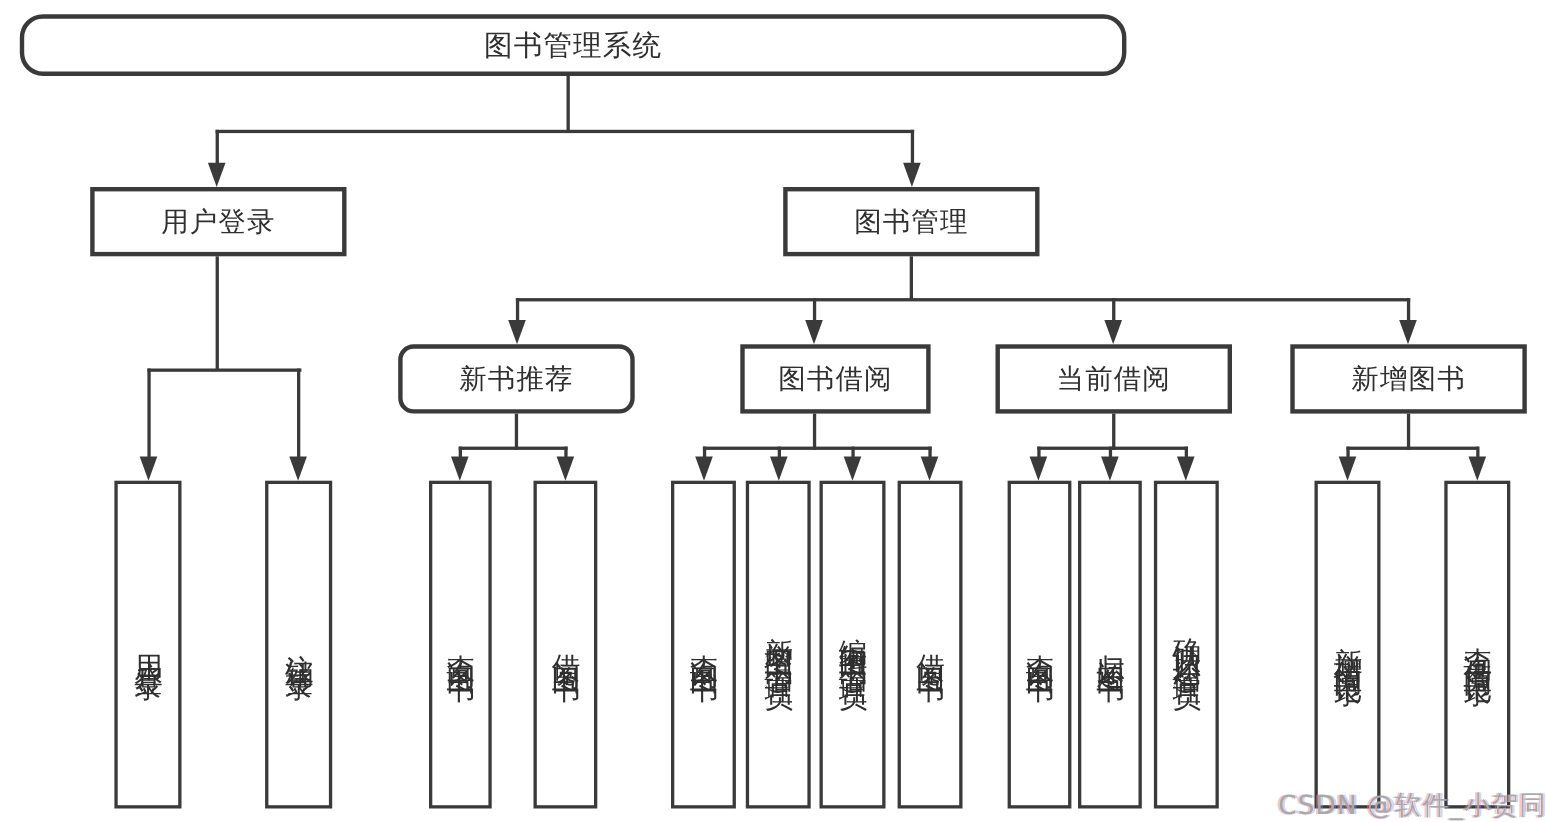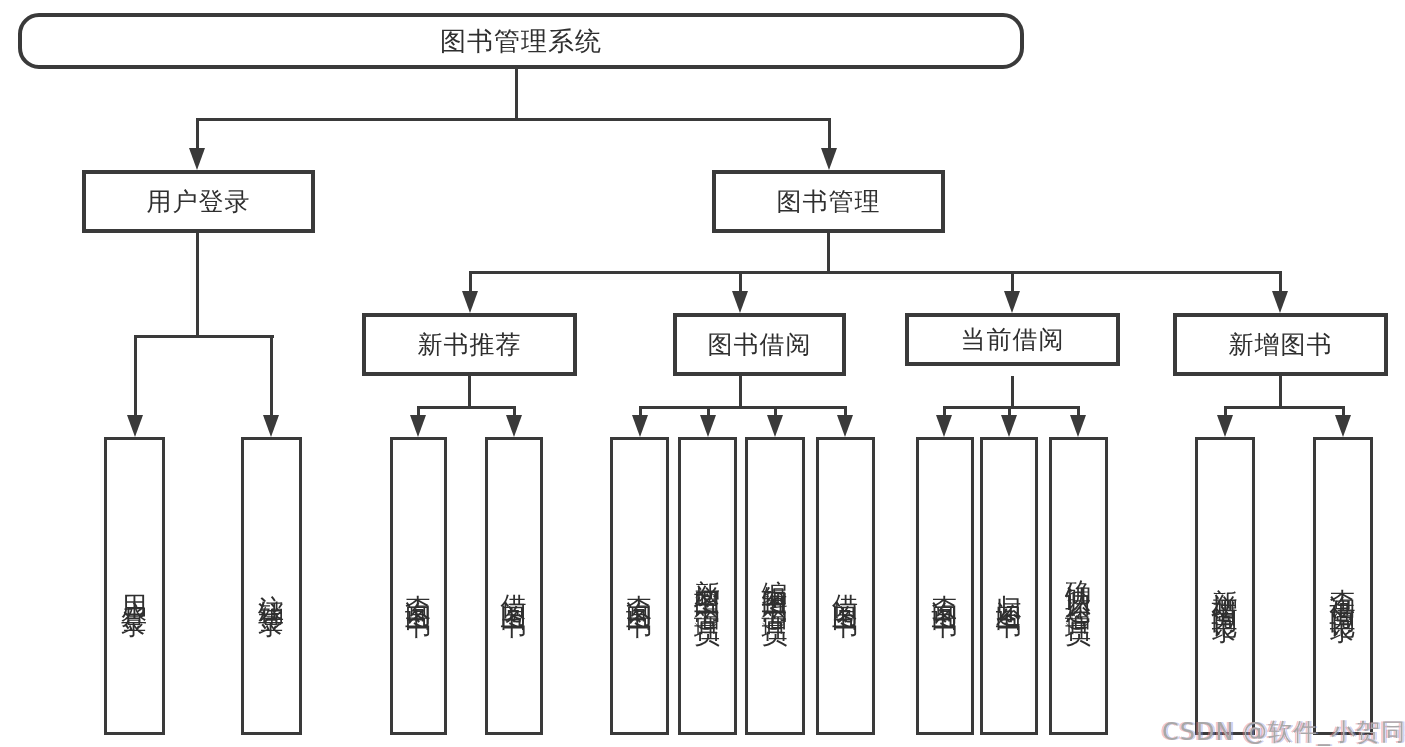--- a/index.html
+++ b/index.html
@@ -79,23 +79,23 @@
   <div class="hl" style="left:469px;top:271px;width:813px;"></div>
   <div class="vl" style="left:469px;top:271px;height:24px;"></div>
   <div class="ah" style="left:462px;top:291px;"></div>
   <div class="vl" style="left:739px;top:271px;height:24px;"></div>
   <div class="ah" style="left:732px;top:291px;"></div>
   <div class="vl" style="left:1011px;top:271px;height:24px;"></div>
   <div class="ah" style="left:1004px;top:291px;"></div>
   <div class="vl" style="left:1279px;top:271px;height:24px;"></div>
   <div class="ah" style="left:1272px;top:291px;"></div>
 
-  <div class="box" style="left:362px;top:313px;width:215px;height:63px;">新书推荐</div>
+  <div class="box" style="left:362px;top:313px;width:215px;height:63px;border-radius:14px;">新书推荐</div>
   <div class="box" style="left:633px;top:313px;width:173px;height:63px;margin-left:40px;">图书借阅</div>
-  <div class="box" style="left:905px;top:313px;width:215px;height:53px;">当前借阅</div>
+  <div class="box" style="left:905px;top:313px;width:215px;height:63px;">当前借阅</div>
   <div class="box" style="left:1173px;top:313px;width:215px;height:63px;">新增图书</div>
 
   <div class="vl" style="left:468px;top:376px;height:33px;"></div>
   <div class="hl" style="left:417px;top:406px;width:99px;"></div>
   <div class="vl" style="left:417px;top:406px;height:13px;"></div>
   <div class="ah" style="left:410px;top:415px;"></div>
   <div class="vl" style="left:513px;top:406px;height:13px;"></div>
   <div class="ah" style="left:506px;top:415px;"></div>
 
   <div class="vl" style="left:739px;top:376px;height:33px;"></div>

